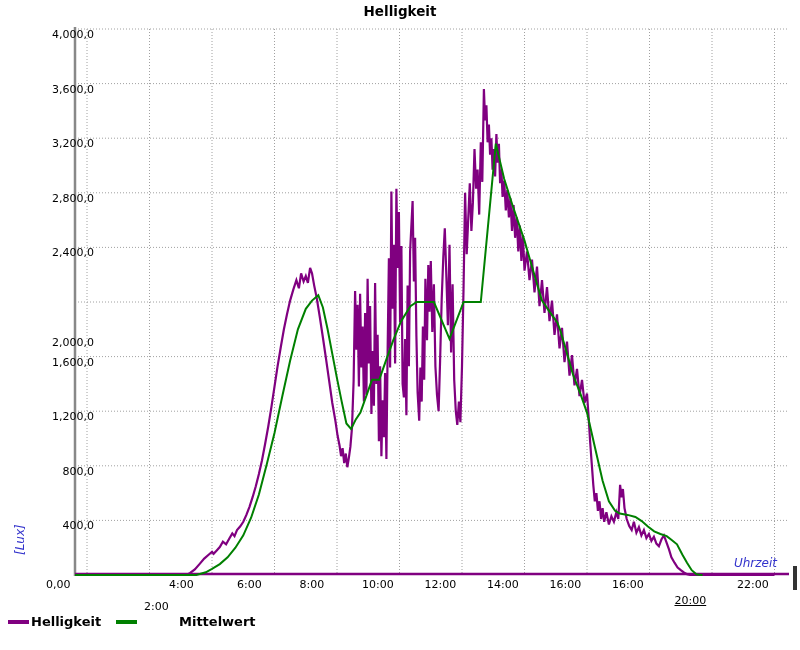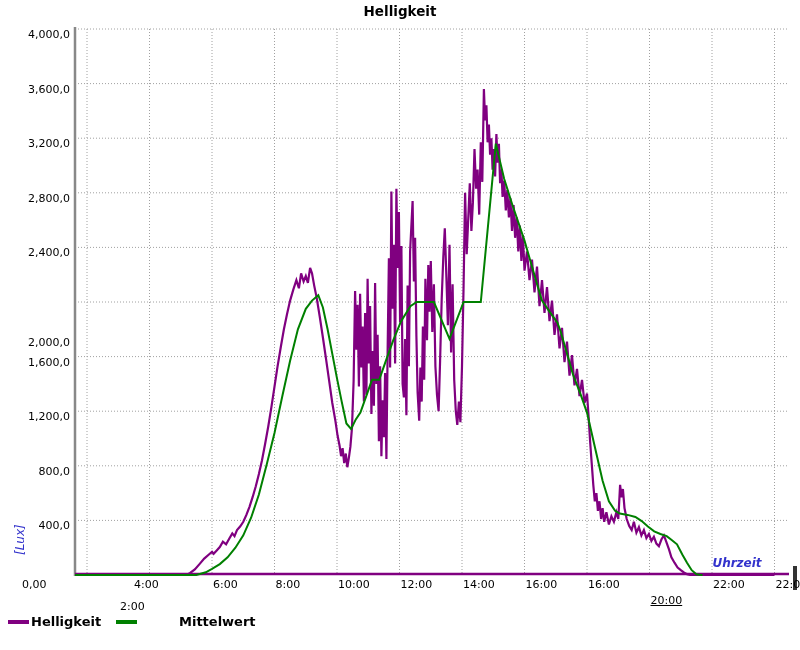--- a/index.html
+++ b/index.html
@@ -1,26 +1,26 @@
 <!DOCTYPE html>
 <html><head>
 <meta charset="utf-8">
 <style>
   html,body{margin:0;padding:0;background:#fff;}
   body{width:800px;height:650px;font-family:"DejaVu Sans","Liberation Sans",sans-serif;}
   #stage{position:relative;width:800px;height:650px;background:#fff;overflow:hidden;}
   #plot-svg{position:absolute;left:0;top:0;}
   .chart-title{position:absolute;left:0;top:3px;width:800px;text-align:center;
     font-size:13.5px;font-weight:bold;color:#000;}
-  .tick{position:absolute;font-size:11px;color:#000;white-space:nowrap;line-height:13px;}
+  .tick{position:absolute;font-size:11px;color:#000;white-space:nowrap;line-height:13px;padding-left:24px;}
   .ytick{left:0;width:70px;text-align:right;}
   .xtick{text-align:left;}
   .unit-label{position:absolute;font-size:12px;font-style:italic;color:#3333cc;white-space:nowrap;}
   #y-unit{left:13px;top:555px;transform:rotate(-90deg);transform-origin:left top;}
-  #x-unit{left:697px;top:556px;width:80px;text-align:center;font-weight:bold;}
+  #x-unit{left:697px;top:556px;width:80px;text-align:right;}
   .legend{position:absolute;top:610px;left:0;width:800px;height:24px;}
   .legend-item{position:absolute;top:0;height:24px;display:flex;align-items:center;}
   .legend-item.first{left:8px;}
   .legend-item.second{left:116px;gap:40px;}
   .legend-swatch{display:inline-block;width:21px;height:4px;margin-right:2px;}
   .legend-label{font-size:13px;font-weight:bold;color:#000;line-height:16px;}
 </style>
 </head>
 <body>
 
@@ -65,21 +65,21 @@
       <div class="tick ytick" style="top: 246.4px;">2,400,0</div>
       <div class="tick ytick" style="top: 301px; margin-top: 35px;">2,000,0</div>
       <div class="tick ytick" style="top: 355.6px;">1,600,0</div>
       <div class="tick ytick" style="top: 410.2px;">1,200,0</div>
       <div class="tick ytick" style="top: 464.8px;">800,0</div>
       <div class="tick ytick" style="top: 519.4px;">400,0</div>
       <div class="tick" style="left: 22px; top: 578px;">0,00</div>
     </div>
   <div id="xtick-container">
       <div class="tick xtick" style="left: 88px; top: 600px; margin-left: 32px;">2:00</div>
-      <div class="tick xtick" style="left: 134px; top: 578px;">4:00</div>
+      <div class="tick xtick" style="left: 145px; top: 578px;">4:00</div>
       <div class="tick xtick" style="left: 213px; top: 578px;">6:00</div>
       <div class="tick xtick" style="left: 275.5px; top: 578px;">8:00</div>
       <div class="tick xtick" style="left: 338px; top: 578px;">10:00</div>
       <div class="tick xtick" style="left: 400.5px; top: 578px;">12:00</div>
       <div class="tick xtick" style="left: 463px; top: 578px;">14:00</div>
       <div class="tick xtick" style="left: 525.5px; top: 578px;">16:00</div>
       <div class="tick xtick" style="left: 588px; top: 578px;">16:00</div>
       <div class="tick xtick" style="left: 650.5px; top: 594px; text-decoration: underline;">20:00</div>
       <div class="tick xtick" style="left: 713px; top: 578px;">22:00</div>
       <div class="tick xtick" style="left: 775.5px; top: 578px;">22:00</div>

